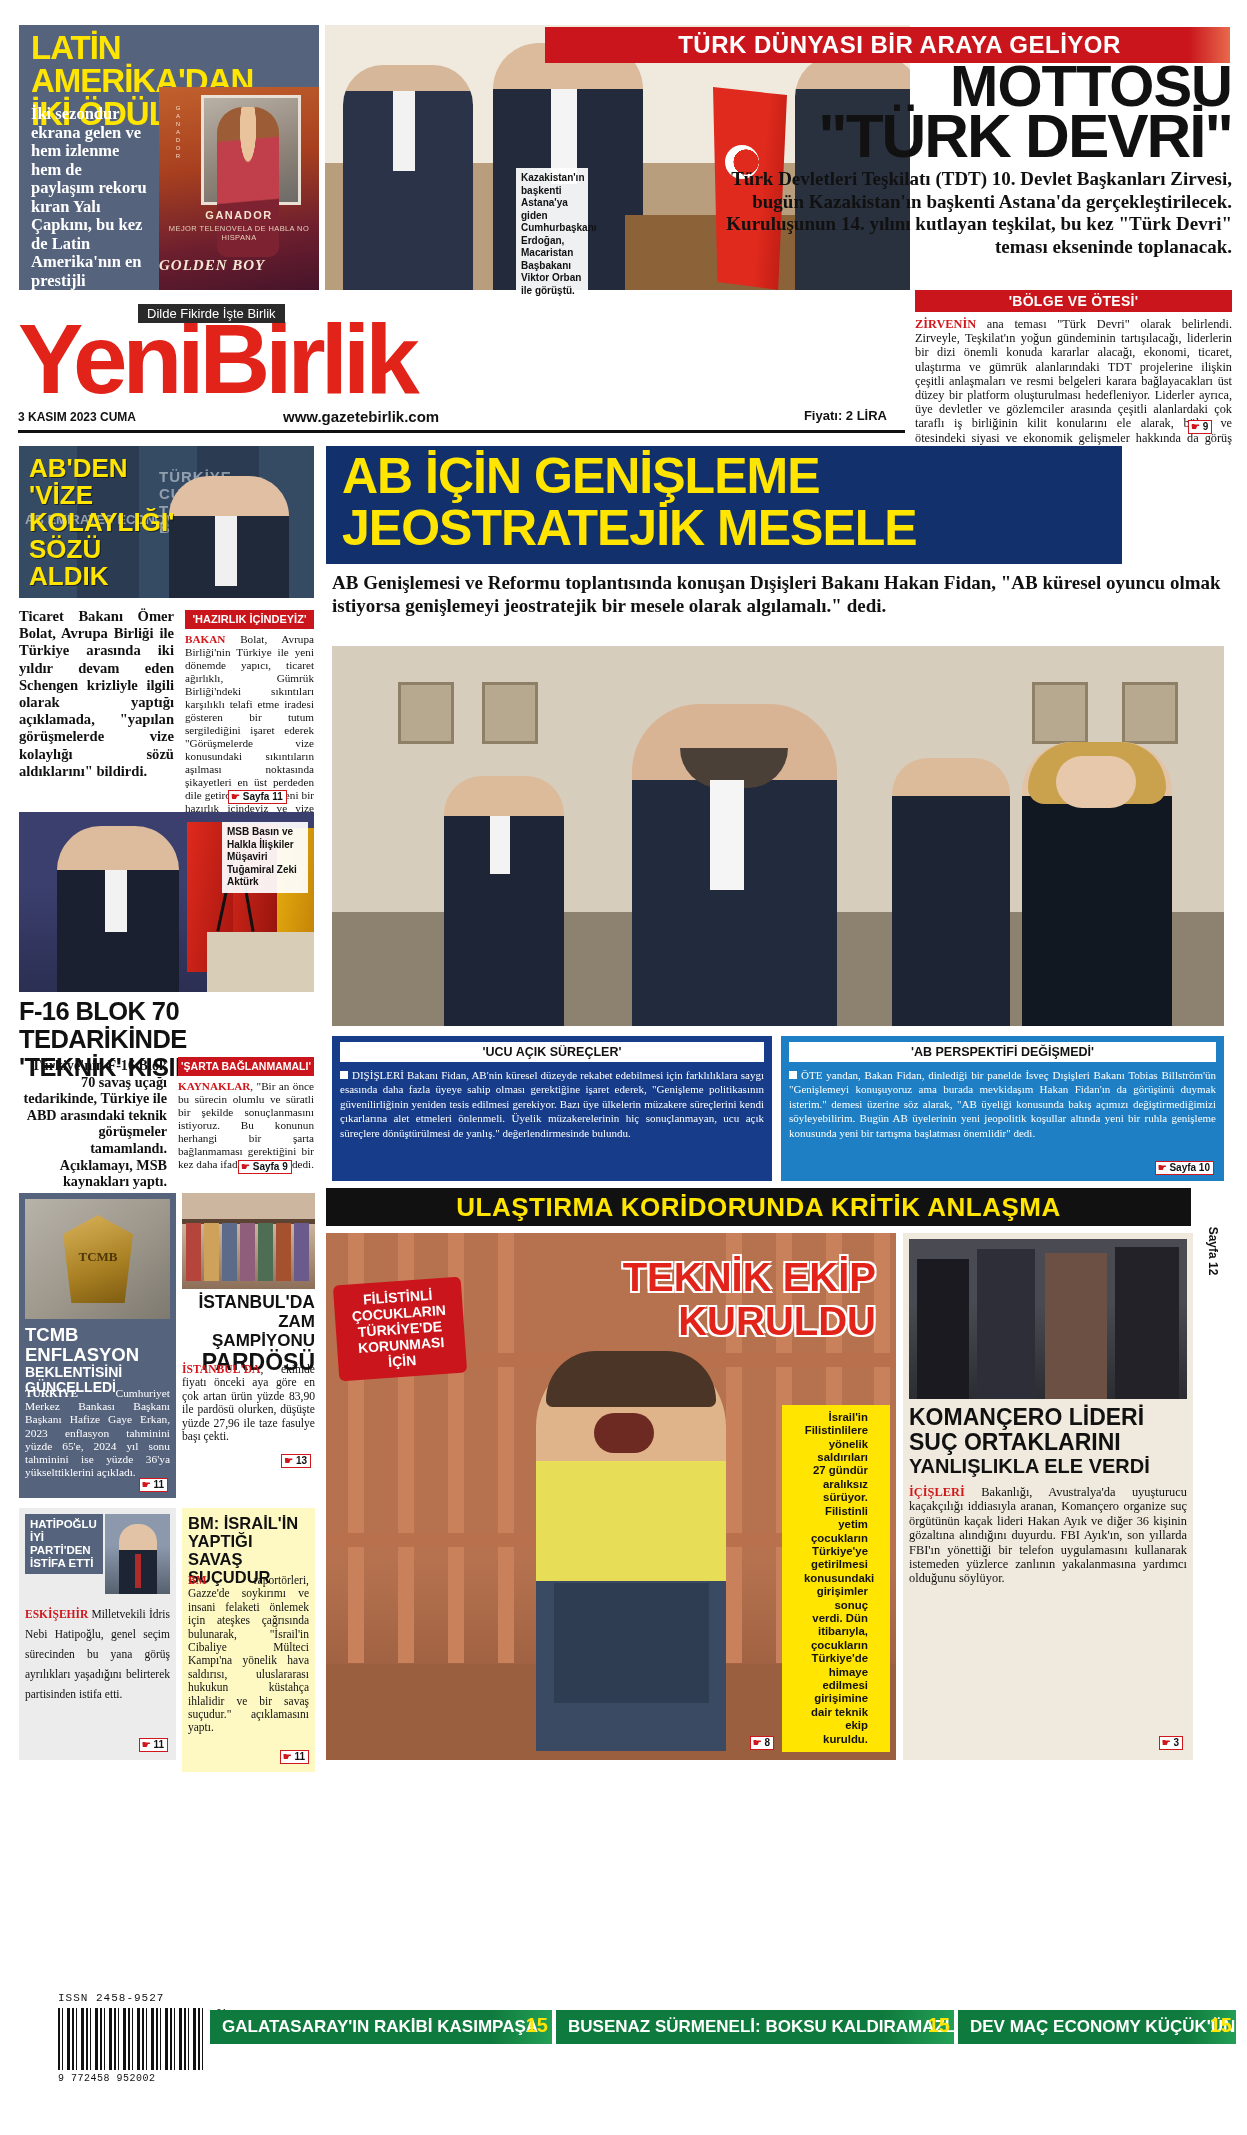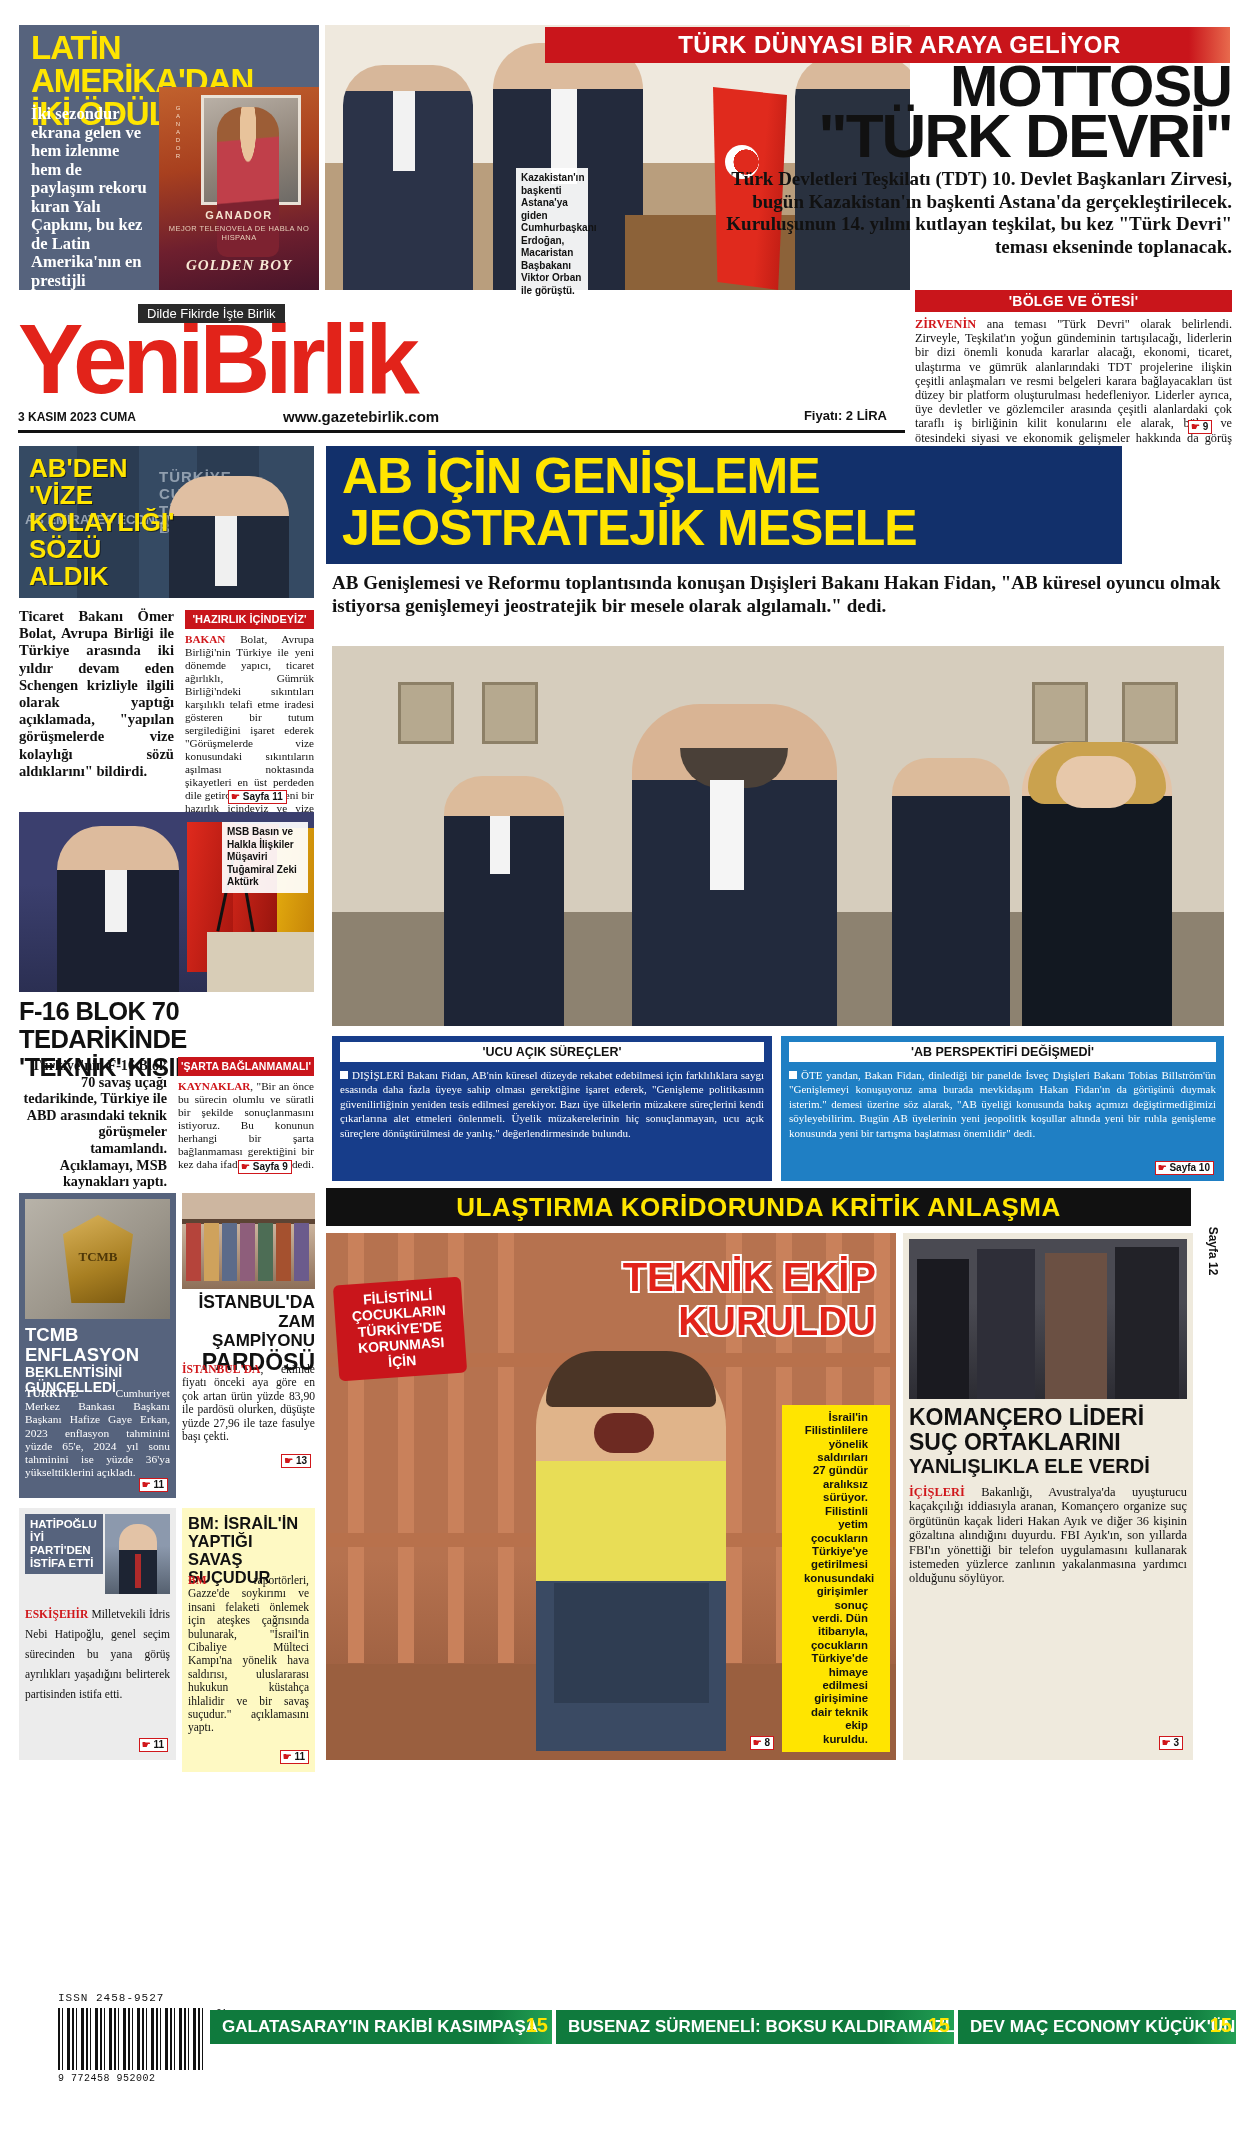--- a/index.html
+++ b/index.html
@@ -70,21 +70,21 @@
     position:absolute; left:0; right:0; top:122px; text-align:center;
     font-family:"Liberation Sans", sans-serif; font-weight:bold;
     font-size:11px; letter-spacing:1.5px; color:#f4e3cf;
   }
   #latin-poster .sub {
     position:absolute; left:0; right:0; top:137px; text-align:center;
     font-family:"Liberation Sans", sans-serif; font-size:7.5px;
     line-height:9px; letter-spacing:.4px; color:#e7cfb9;
   }
   #latin-poster .golden {
-    position:absolute; left:0; right:0; top:170px; text-align:center;
+    position:absolute; left:0; right:0; top:170px; 
     font-family:"Liberation Serif", serif; font-style:italic; font-weight:bold;
     font-size:15px; letter-spacing:1px; color:#f6e7d4;
   }
 
   
   #tdt-photo {
     left:325px; top:25px; width:585px; height:265px;
     background:linear-gradient(180deg,#e8e2d8 0%,#ded6c9 45%,#c8bca9 100%);
     overflow:hidden;
   }

